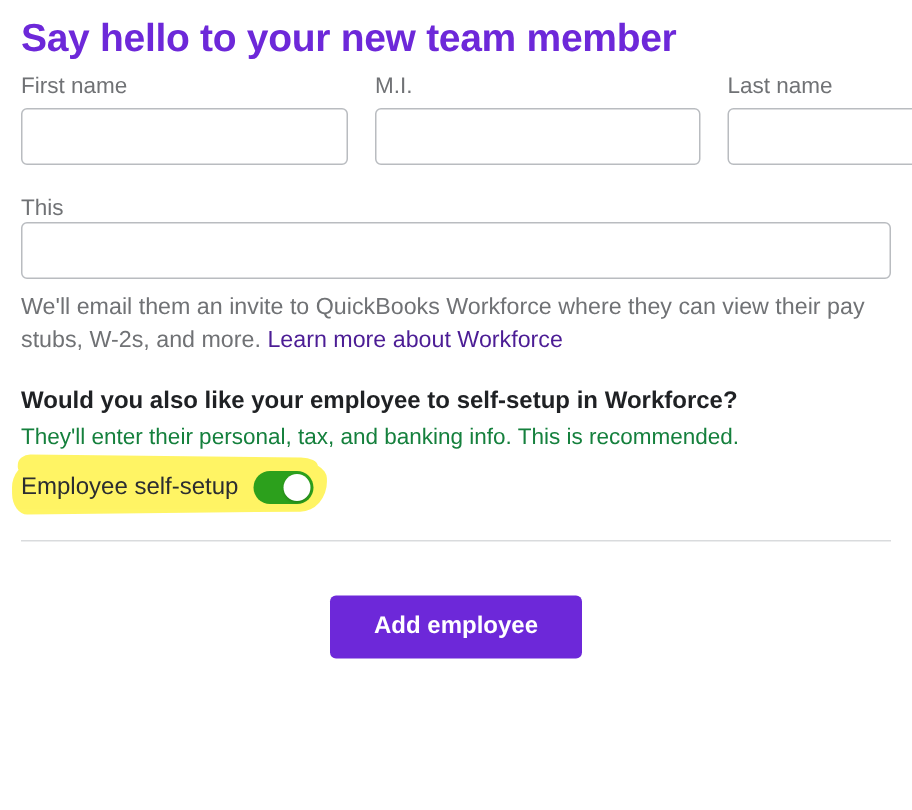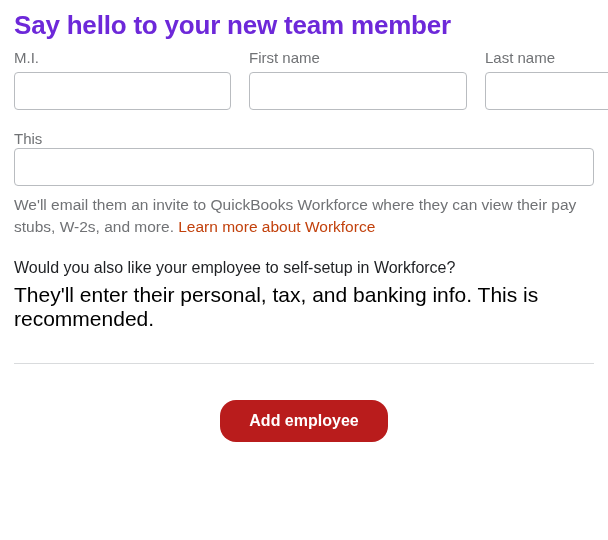--- a/index.html
+++ b/index.html
@@ -45,33 +45,33 @@
   }
   .email-block { margin-bottom: 8px; }
   .email-block input.text { width: 100%; }
   .helper {
     font-size: 15.5px;
     color: #707275;
     line-height: 1.45;
     margin: 8px 0 20px 0;
   }
   a.link {
-    color: #c2410c;
+    color: #4c1d95;
     text-decoration: none;
   }
   .sub-h {
     font-size: 16px;
-    font-weight: 400;
+    font-weight: 700;
     color: #1f2124;
     margin: 10px 0 6px 0;
   }
   .sub-p {
-    font-size: 21px;
-    color: #000000;
-    margin: 0 0 32px 0;
+    font-size: 15px;
+    color: #15803d;
+    margin: 0 0 14px 0;
   }
   .toggle-row {
     position: relative;
     display: flex;
     align-items: center;
     gap: 10px;
     margin-bottom: 24px;
   }
   .highlight {
     position: absolute;
@@ -122,62 +122,69 @@
   .divider {
     border: none;
     border-top: 1px solid #d9dbdd;
     margin: 8px 0 36px 0;
   }
   .actions {
     display: flex;
     justify-content: center;
   }
   button.primary {
-    background: #b91c1c;
+    background: #6d28d9;
     color: #fff;
     border: none;
-    border-radius: 16px;
+    border-radius: 4px;
     font-size: 16px;
     font-weight: 600;
     padding: 12px 29px;
     cursor: pointer;
   }
 </style>
 </head>
 <body>
 
 <div class="wrap">
   <h1>Say hello to your new team member</h1>
 
   <div class="row">
+    <div class="field first">
+      <label class="fld-label">First name</label>
+      <input class="text" type="text" value="" style="">
+    </div>
     <div class="field mi">
       <label class="fld-label">M.I.</label>
-      <input class="text" type="text" value="" style="">
-    </div>
-    <div class="field first">
-      <label class="fld-label">First name</label>
       <input class="text" type="text" value="" style="">
     </div>
     <div class="field last">
       <label class="fld-label">Last name</label>
       <input class="text" type="text" value="" style="">
     </div>
   </div>
 
   <div class="email-block">
     <label class="fld-label">This</label>
     <input class="text" type="text" value="" style="">
   </div>
 
   <p class="helper">
     <span>We'll email them an invite to QuickBooks Workforce where they can view their pay stubs, W-2s, and more. </span><a href="#" class="link">Learn more about Workforce</a>
   </p>
 
   <div class="sub-h">Would you also like your employee to self-setup in Workforce?</div>
   <p class="sub-p">They'll enter their personal, tax, and banking info. This is recommended.</p>
 
+  <div class="toggle-row">
+    <div class="highlight"></div>
+    <span class="toggle-label">Employee self-setup</span>
+    <div class="switch" role="switch" aria-checked="true">
+      <div class="knob"></div>
+    </div>
+  </div>
 
   <hr class="divider">
 
   <div class="actions">
     <button class="primary">Add employee</button>
   </div>
 </div>
 
 </body></html>

